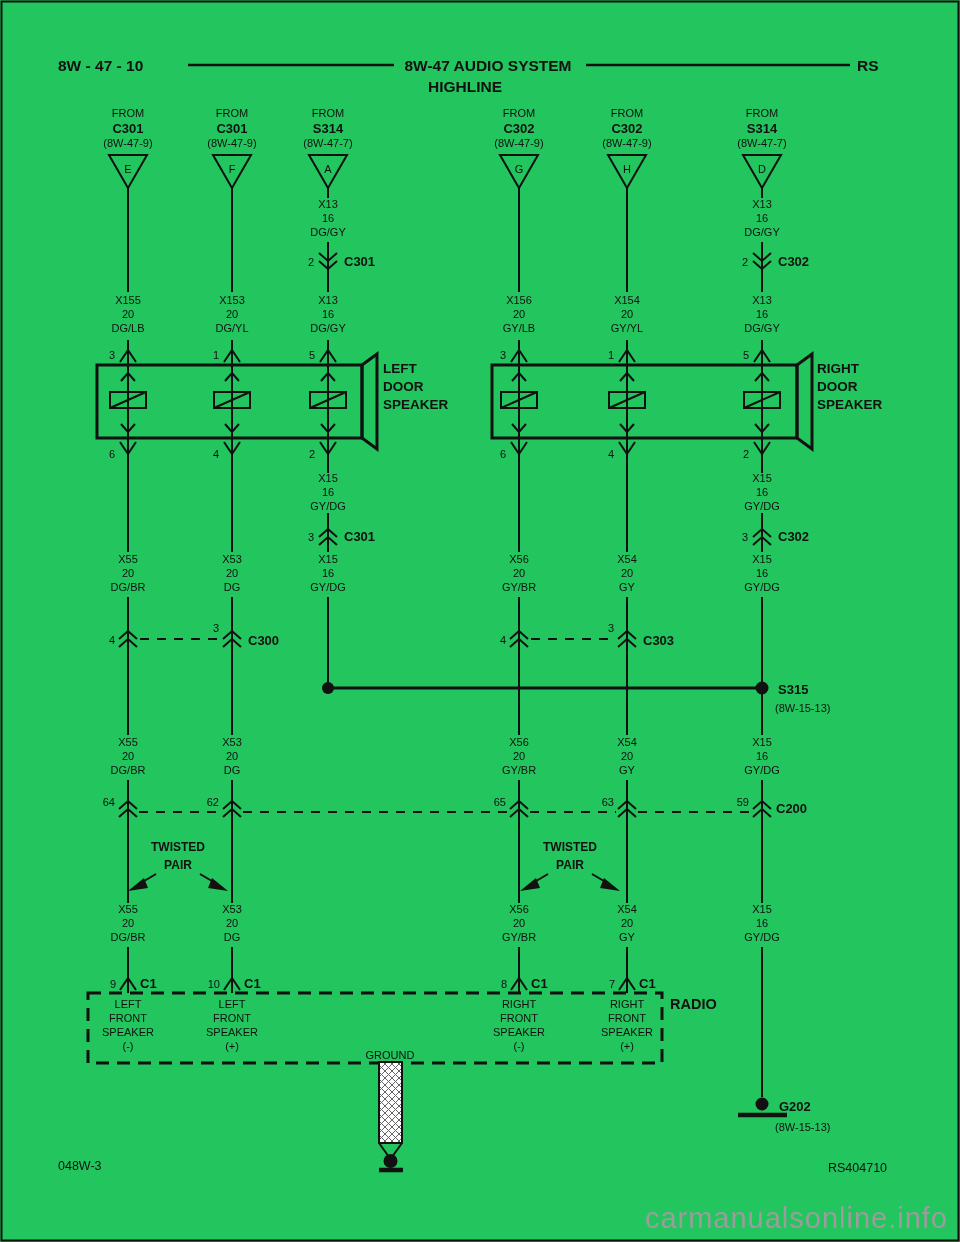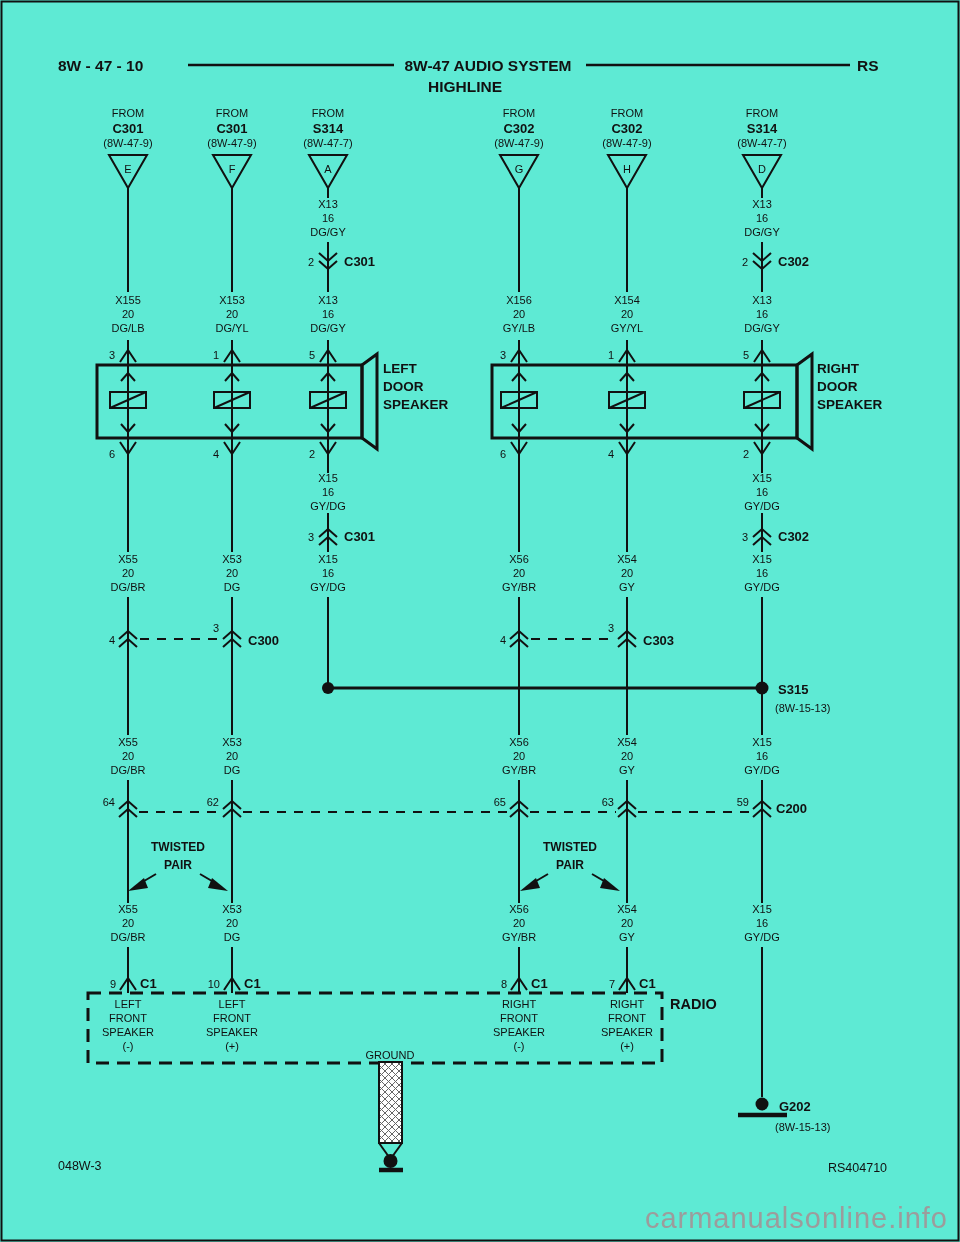--- a/index.html
+++ b/index.html
@@ -1,16 +1,16 @@
 <!DOCTYPE html>
 <html><head>
 <meta charset="utf-8">
 <style>
   html,body{margin:0;padding:0;background:#fff;}
-  .page{position:relative;width:960px;height:1242px;background:#5eead4;font-family:"Liberation Sans","DejaVu Sans",sans-serif;}
+  .page{position:relative;width:960px;height:1242px;background:#22c55e;font-family:"Liberation Sans","DejaVu Sans",sans-serif;}
   svg{display:block;}
   svg line,svg polyline,svg rect.box,svg polygon.tri,svg polygon.cone{stroke:#111;fill:none;}
   .w2{stroke-width:2;} .w25{stroke-width:2.5;} .w3{stroke-width:3;} .w4{stroke-width:4.5;}
   .dashC{stroke-dasharray:9 8;} .dashR{stroke-dasharray:13 8;}
   .dot{fill:#111;stroke:none;}
   .ah{fill:#111;stroke:none;}
   text{fill:#111;text-anchor:middle;font-family:"Liberation Sans","DejaVu Sans",sans-serif;}
   .t{font-size:11px;} .p{font-size:11px;}
   .n{font-size:13px;font-weight:700;}
   .h{font-size:15.5px;font-weight:700;}

